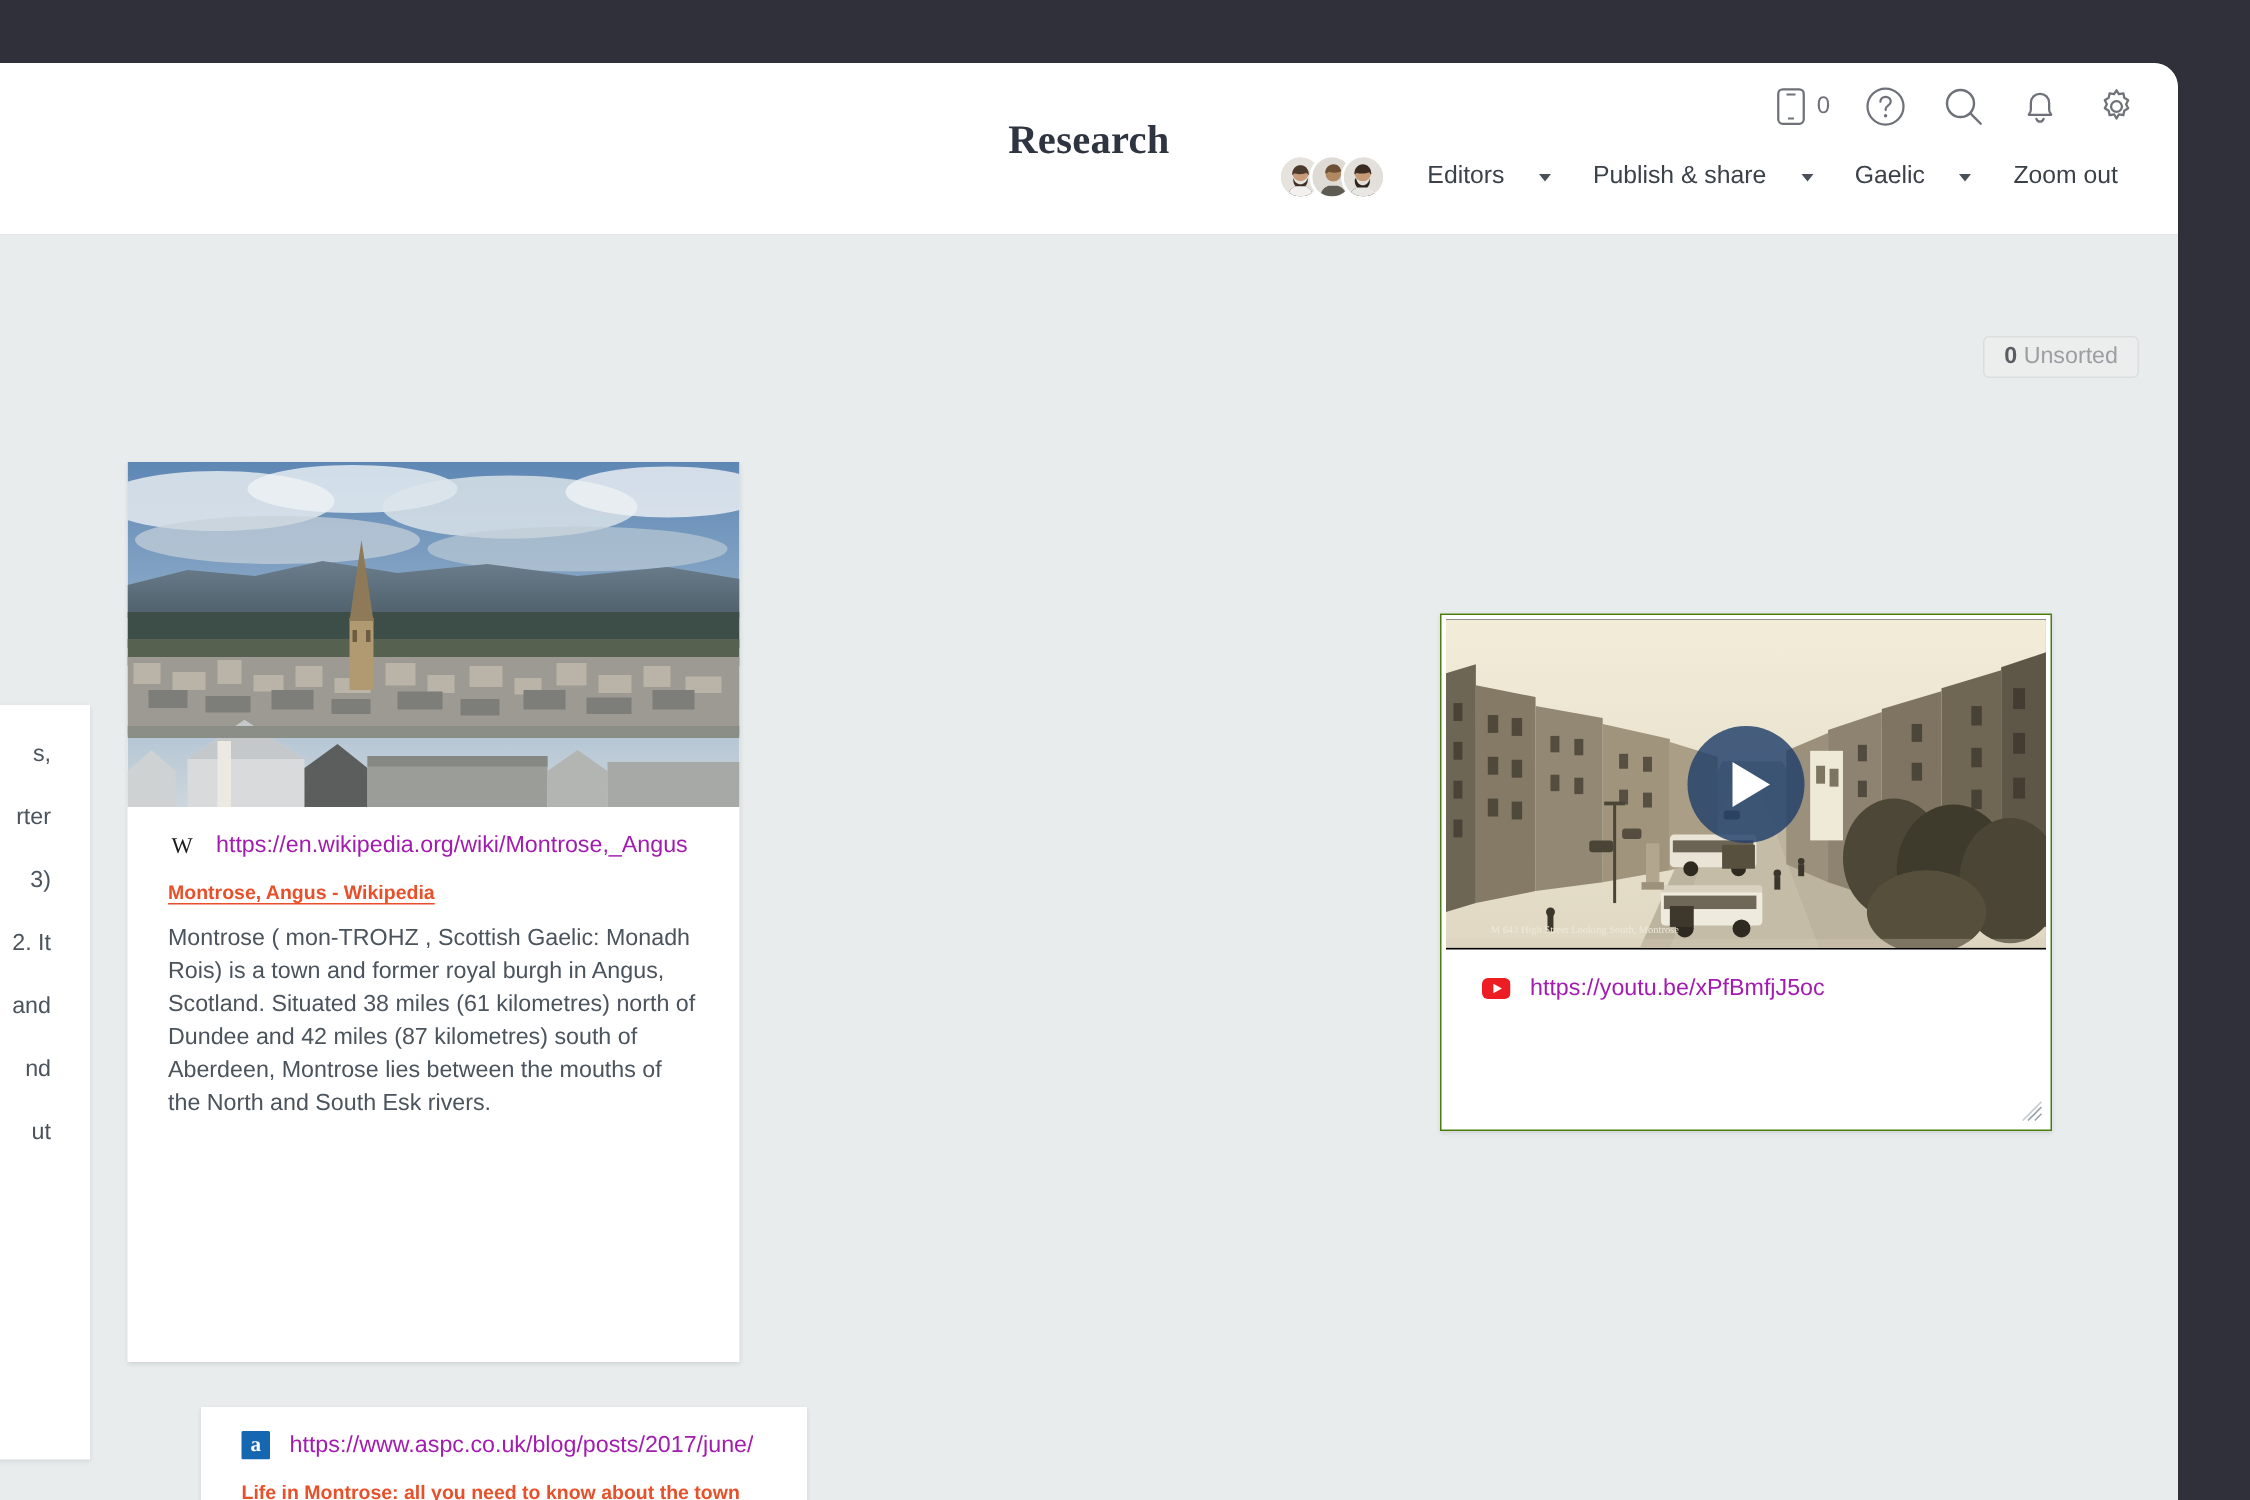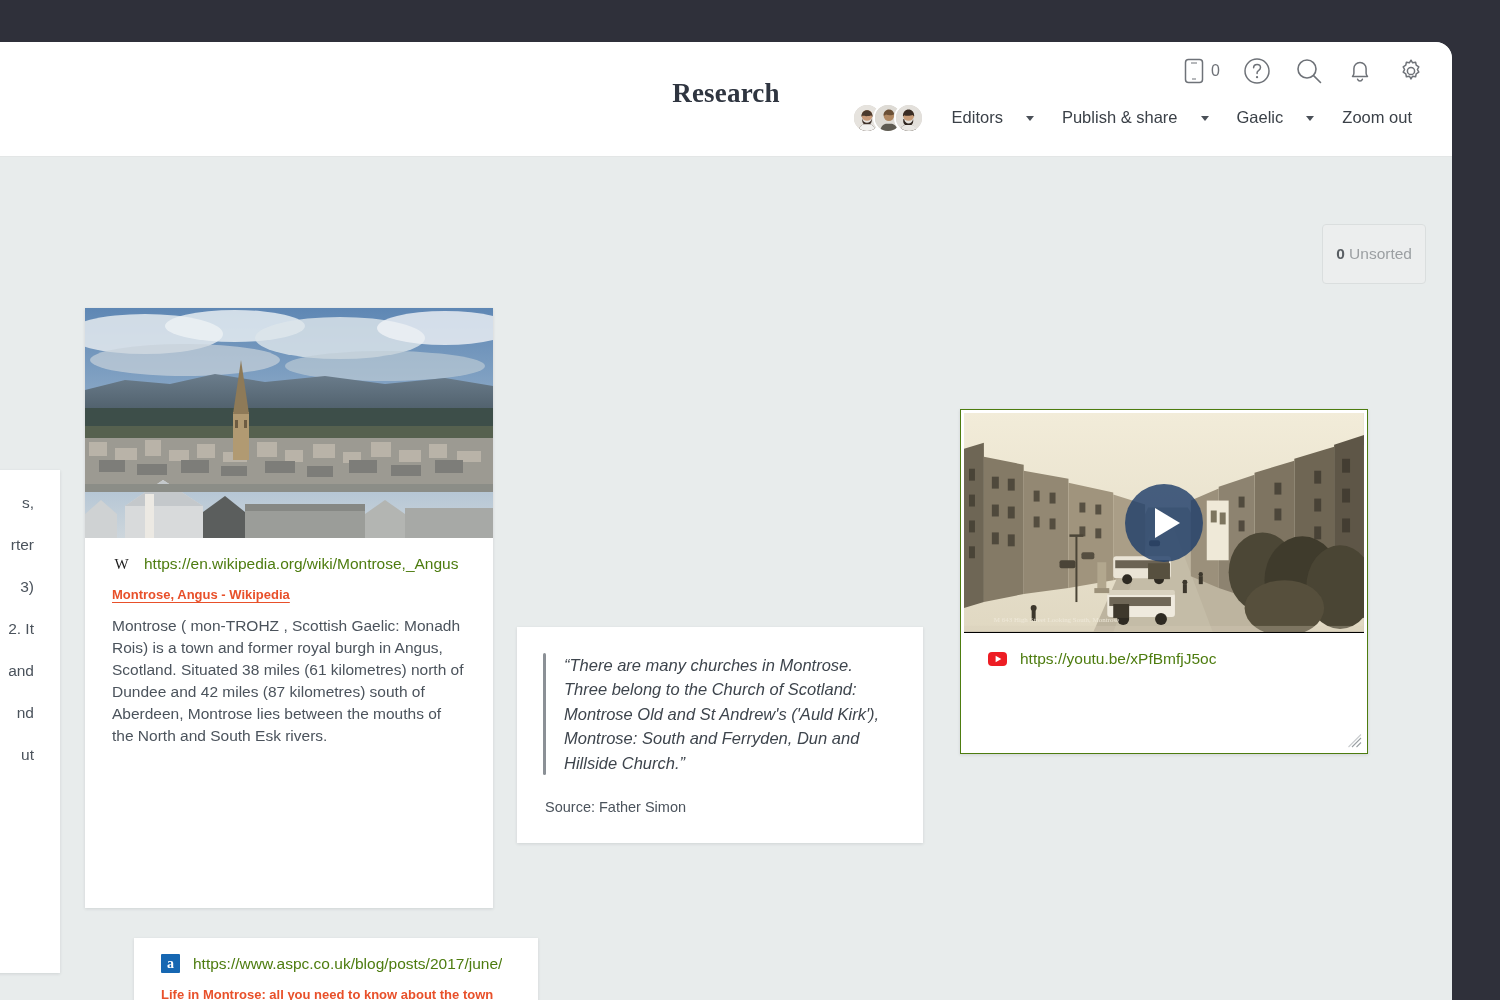--- a/index.html
+++ b/index.html
@@ -103,21 +103,21 @@
     width: 1452px; height: 843px;
     background: #e8ecec;
   }
 
   .unsorted-badge {
     position: absolute;
     right: 26px; top: 67px;
     background: #eceeee;
     border: 1px solid #dadede;
     border-radius: 4px;
-    padding: 20px 13px;
+    padding: 4px 13px;
     font-size: 15.5px;
     color: #9b9fa2;
     white-space: nowrap;
   }
   .unsorted-badge b { color: #595e63; font-weight: bold; }
 
   
   .card {
     position: absolute;
     background: #ffffff;
@@ -129,21 +129,21 @@
   .card-img { width: 100%; display: block; }
 
   .src-row {
     display: flex; align-items: center;
     gap: 13px;
     padding: 16px 27px 0 27px;
     overflow: hidden;
   }
   .favicon { flex: 0 0 auto; width: 19px; height: 19px; display:flex; align-items:center; justify-content:center; }
   .src-url {
-    font-size: 15.5px; color: #4d7c0f;
+    font-size: 15.5px; color: #a21caf;
     white-space: nowrap; overflow: hidden;
   }
   .card-title {
     padding: 13px 27px 0 27px;
     font-size: 13px; font-weight: bold;
     color: #e8502a;
     line-height: 1.33;
     text-decoration: underline;
     text-underline-offset: 3px;
     cursor: pointer;
@@ -436,27 +436,20 @@
               <text x="9.5" y="14.5" font-family="Liberation Serif, serif" font-size="15" text-anchor="middle" fill="#1b1b1b">W</text>
             </svg>
           </span>
           <span class="src-url">https://en.wikipedia.org/wiki/Montrose,_Angus</span>
         </div>
 
         <div class="card-title">Montrose, Angus - Wikipedia</div>
         <div class="card-body">Montrose ( mon-TROHZ , Scottish Gaelic: Monadh Rois) is a town and former royal burgh in Angus, Scotland. Situated 38 miles (61 kilometres) north of Dundee and 42 miles (87 kilometres) south of Aberdeen, Montrose lies between the mouths of the North and South Esk rivers.</div>
       </div>
 
-      <div class="card" id="card-quote">
-        <div class="quote-wrap">
-          <div class="quote-bar"></div>
-          <div class="quote-text">“There are many churches in Montrose. Three belong to the Church of Scotland: Montrose Old and St Andrew's ('Auld Kirk'), Montrose: South and Ferryden, Dun and Hillside Church.”</div>
-        </div>
-        <div class="quote-source">Source: Father Simon</div>
-      </div>
 
       <div class="card" id="card-youtube">
 
         <div class="video-frame">
           <svg class="video-photo" viewBox="0 0 402 220" preserveAspectRatio="none">
             <defs>
               <linearGradient id="sepiaSky" x1="0" y1="0" x2="0" y2="1">
                 <stop offset="0" stop-color="#f2ecd9"></stop>
                 <stop offset="1" stop-color="#e0d8c2"></stop>
               </linearGradient>

